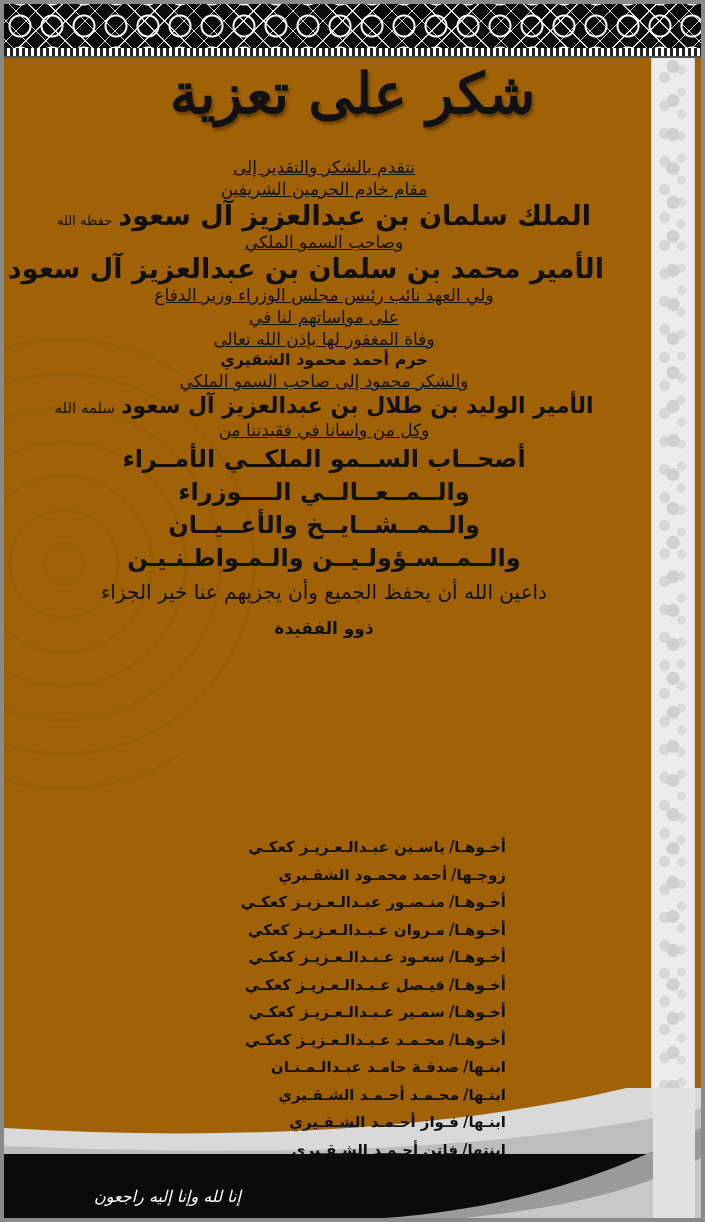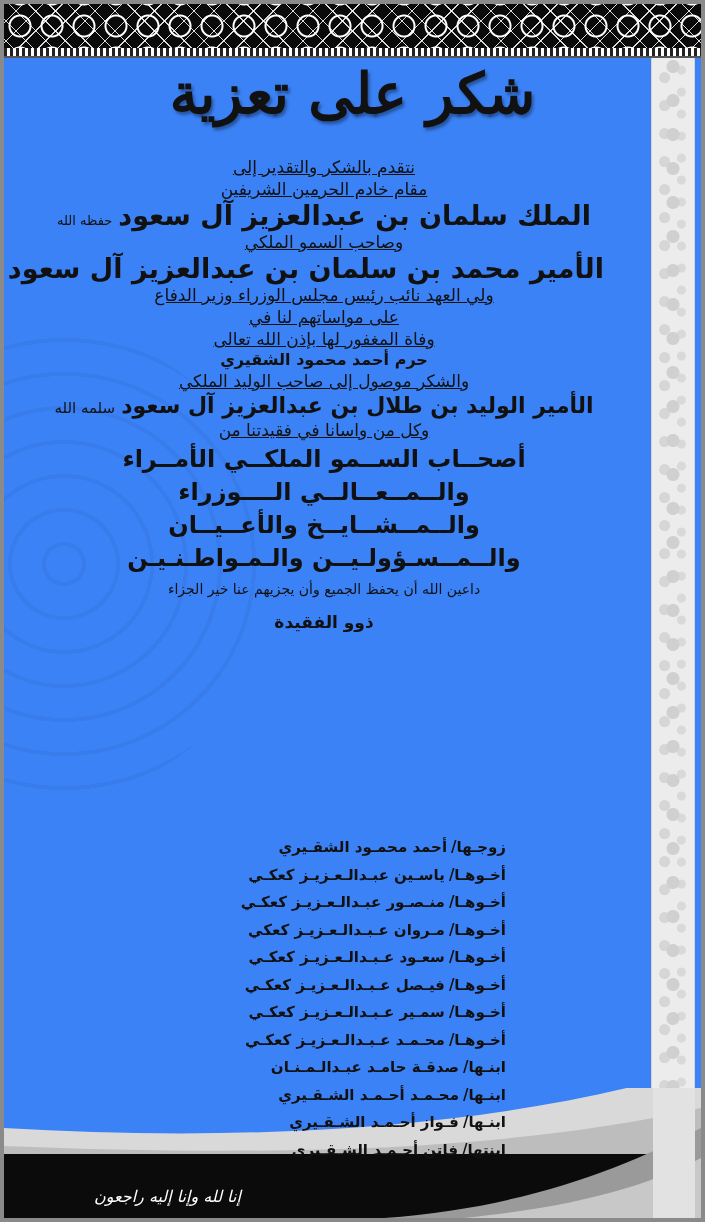--- a/index.html
+++ b/index.html
@@ -1,17 +1,17 @@
 <!DOCTYPE html>
 <html><head>
 <meta charset="utf-8">
 <style>
   html, body { margin:0; padding:0; }
   body { width:705px; height:1222px; background:#8a8a8a; overflow:hidden; font-family:"DejaVu Sans", sans-serif; }
-  .page { position:absolute; left:4px; top:4px; width:697px; height:1214px; background:#3b82f6; overflow:hidden; }
+  .page { position:absolute; left:4px; top:4px; width:697px; height:1214px; background:#a16207; overflow:hidden; }
   .top-band { position:absolute; left:0; top:0; width:697px; height:44px; background:#0a0a0a;
     background-image:
       radial-gradient(circle at 50% 50%, transparent 9px, #fff 10px, #fff 11px, transparent 12px),
       repeating-linear-gradient(45deg, transparent 0 6px, rgba(255,255,255,.85) 6px 7px, transparent 7px 14px),
       repeating-linear-gradient(-45deg, transparent 0 6px, rgba(255,255,255,.85) 6px 7px, transparent 7px 14px);
     background-size: 32px 32px, auto, auto; background-position: 0 6px, 0 0, 0 0; }
   .top-fringe { position:absolute; left:0; top:44px; width:697px; height:8px; background:#fff;
     background-image: repeating-linear-gradient(90deg, #222 0 3px, #fff 3px 6px);
     border-bottom:2px solid #555; }
   .side-ornament { position:absolute; right:6px; top:54px; width:42px; height:1080px;
@@ -33,21 +33,21 @@
   .content { position:absolute; left:40px; width:560px; top:150px; direction:rtl; text-align:center; color:#111;
     font-family:"DejaVu Sans", sans-serif; }
   .line { white-space:nowrap; line-height:1; }
   .l-reg { font-size:17px; margin:5px 0 4px 0;text-decoration:underline; }
   .l-big { font-size:27px; font-weight:bold; margin:3px 0 4px 0; letter-spacing:-0.5px; }
   .l-big .suffix { font-size:13px; font-weight:normal; margin-right:6px; }
   .l-mid { font-size:16px; font-weight:bold; margin:4px 0; }
   .l-big2 { font-size:22px; font-weight:bold; margin:5px 0 5px 0; letter-spacing:-0.5px; }
   .l-big2 .suffix { font-size:15px; font-weight:normal; margin-right:6px; }
   .l-group { font-size:24px; font-weight:bold; margin:8px 0 9px 0; letter-spacing:3px; }
-  .l-prayer { font-size:14px; margin:12px 0 0 0; }
+  .l-prayer { font-size:20px; margin:12px 0 0 0; }
   .family-title { font-size:17px; font-weight:bold; margin:18px 0 4px 0; }
   .family { position:absolute; right:195px; top:830px; direction:rtl; text-align:right; color:#111; }
   .fam-row { font-size:15px; font-weight:bold; line-height:27.5px; white-space:nowrap; }
   .fam-row .rel { margin-left:4px; }
   .footer-text { position:absolute; left:90px; bottom:12px; color:#fff; font-family:"DejaVu Serif", serif;
     font-size:16px; direction:rtl; font-style:italic; letter-spacing:-1px; }
 </style>
 </head>
 <body>
 
@@ -75,38 +75,38 @@
       <span>الملك سلمان بن عبدالعزيز آل سعود</span><span class="suffix">حفظه الله</span>
     </div>
     <div class="line l-reg">وصاحب السمو الملكي</div>
     <div class="line l-big">
       <span>الأمير محمد بن سلمان بن عبدالعزيز آل سعود</span>
     </div>
     <div class="line l-reg">ولي العهد نائب رئيس مجلس الوزراء وزير الدفاع</div>
     <div class="line l-reg">على مواساتهم لنا في</div>
     <div class="line l-reg">وفاة المغفور لها بإذن الله تعالى</div>
     <div class="line l-mid">حرم أحمد محمود الشقيري</div>
-    <div class="line l-reg">والشكر موصول إلى  صاحب الوليد الملكي</div>
+    <div class="line l-reg">والشكر محمود إلى  صاحب السمو الملكي</div>
     <div class="line l-big2">
       <span>الأمير الوليد بن طلال بن عبدالعزيز آل سعود</span><span class="suffix">سلمه الله</span>
     </div>
     <div class="line l-reg">وكل من واسانا في فقيدتنا من</div>
 
     <div class="line l-group">أصحــاب الســمو الملكــي الأمــراء</div>
     <div class="line l-group">والــمــعــالــي الــــوزراء</div>
     <div class="line l-group">والــمــشــايــخ والأعــيــان</div>
     <div class="line l-group">والــمــسـؤولـيــن والـمـواطـنـيـن</div>
 
     <div class="line l-prayer">داعين الله أن يحفظ الجميع وأن يجزيهم عنا خير الجزاء</div>
     <div class="line family-title">ذوو الفقيدة</div>
   </div>
 
   <div class="family">
+    <div class="fam-row"><span class="rel">أخـوهـا/</span><span>ياسـين عبـدالـعـزيـز كعكـي</span></div>
     <div class="fam-row"><span class="rel">زوجـها/</span><span>أحمد محمـود الشقـيري</span></div>
-    <div class="fam-row"><span class="rel">أخـوهـا/</span><span>ياسـين عبـدالـعـزيـز كعكـي</span></div>
     <div class="fam-row"><span class="rel">أخـوهـا/</span><span>منـصـور عبـدالـعـزيـز كعكـي</span></div>
     <div class="fam-row"><span class="rel">أخـوهـا/</span><span>مـروان عـبـدالـعـزيـز كعكي</span></div>
     <div class="fam-row"><span class="rel">أخـوهـا/</span><span>سعـود عـبـدالـعـزيـز كعكـي</span></div>
     <div class="fam-row"><span class="rel">أخـوهـا/</span><span>فيـصل عـبـدالـعـزيـز كعكـي</span></div>
     <div class="fam-row"><span class="rel">أخـوهـا/</span><span>سمـير عـبـدالـعـزيـز كعكـي</span></div>
     <div class="fam-row"><span class="rel">أخـوهـا/</span><span>محـمـد عـبـدالـعـزيـز كعكـي</span></div>
     <div class="fam-row"><span class="rel">ابنـها/</span><span>صدقـة حامـد عبـدالـمـنـان</span></div>
     <div class="fam-row"><span class="rel">ابنـها/</span><span>محـمـد أحـمـد الشـقـيري</span></div>
     <div class="fam-row"><span class="rel">ابنـها/</span><span>فـواز أحـمـد الشـقـيري</span></div>
     <div class="fam-row"><span class="rel">ابنتها/</span><span>فاتن أحـمـد الشـقـيري</span></div>

